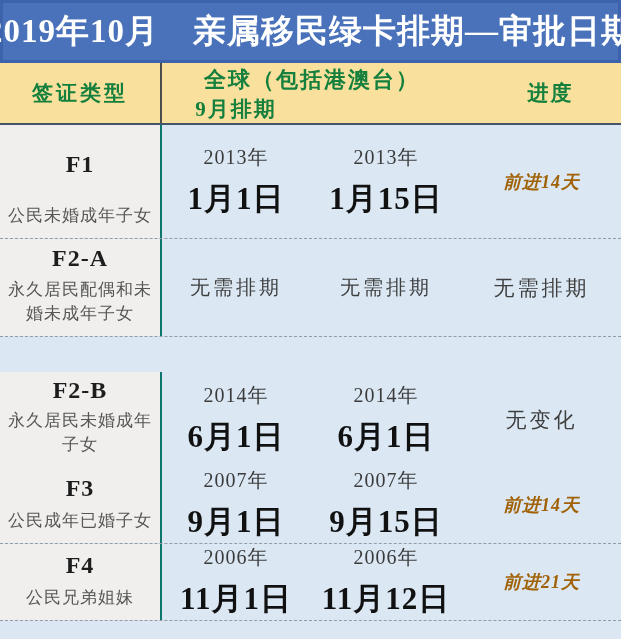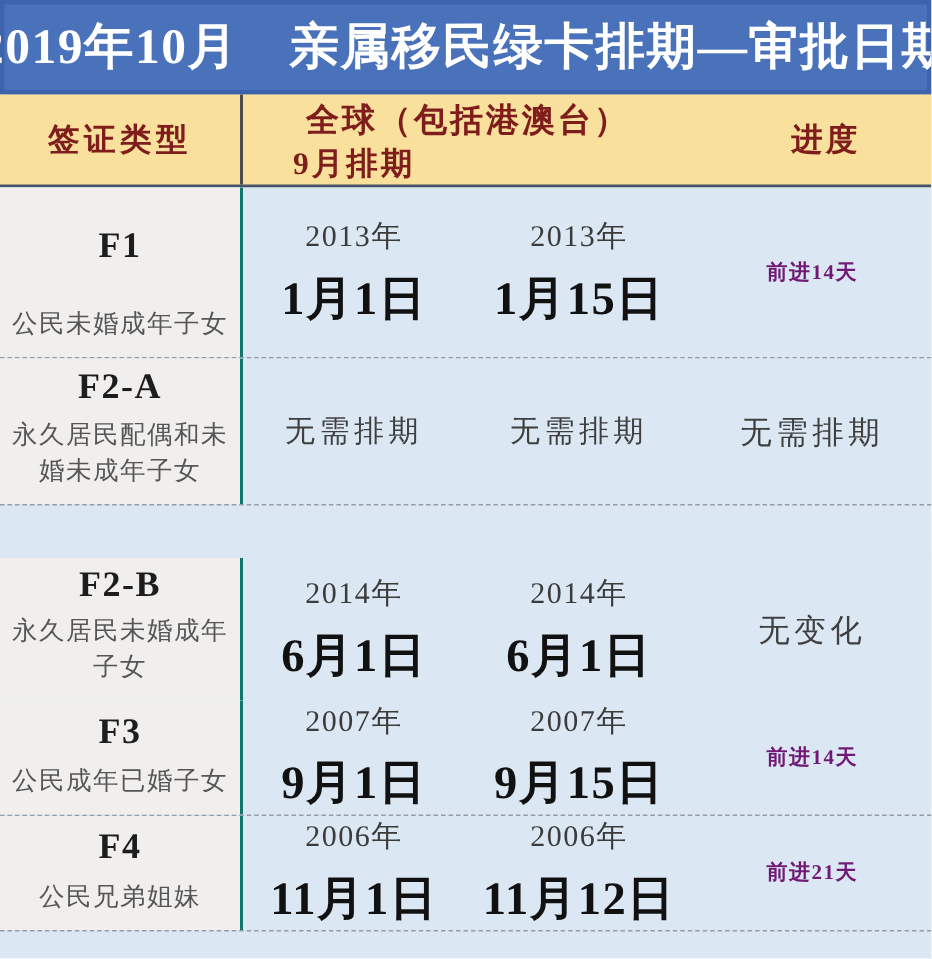--- a/index.html
+++ b/index.html
@@ -26,21 +26,21 @@
     justify-content: center;
     white-space: nowrap;
   }
   
   .header-row {
     height: 62px;
     background: #f9e09c;
     display: grid;
     grid-template-columns: 162px 300px 159px;
     border-bottom: 2px solid #44546a;
-    color: #7f1d1d;
+    color: #15803d;
     font-weight: bold;
   }
   .h-visa {
     border-right: 2px solid #4d4d4d;
     display: flex;
     align-items: center;
     justify-content: center;
     font-size: 21px;
     letter-spacing: 3px;
   }
@@ -109,24 +109,25 @@
     display: flex;
     flex-direction: column;
     align-items: center;
     justify-content: center;
   }
   .year { font-size: 20px; color: #3b3b3b; letter-spacing: 1px; }
   .day  { font-size: 31px; font-weight: bold; color: #111111; margin-top: 7px; letter-spacing: 1px; }
   .plain { font-size: 20px; color: #3f3f3f; letter-spacing: 3px; }
   .progress { font-size: 21px; color: #3f3f3f; letter-spacing: 3px; }
   .progress.adv {
-    color: #701a75;
-    font-weight: bold;
-    font-size: 14px;
-    letter-spacing: 1px;
+    color: #a16207;
+    font-weight: bold;
+    font-size: 18px;
+    letter-spacing: 1px;
+    font-style: italic;
   }
 </style>
 </head>
 <body>
 
 <div class="page">
 
   <div class="title-bar">2019年10月　亲属移民绿卡排期—审批日期</div>
 
   <div class="header-row">

